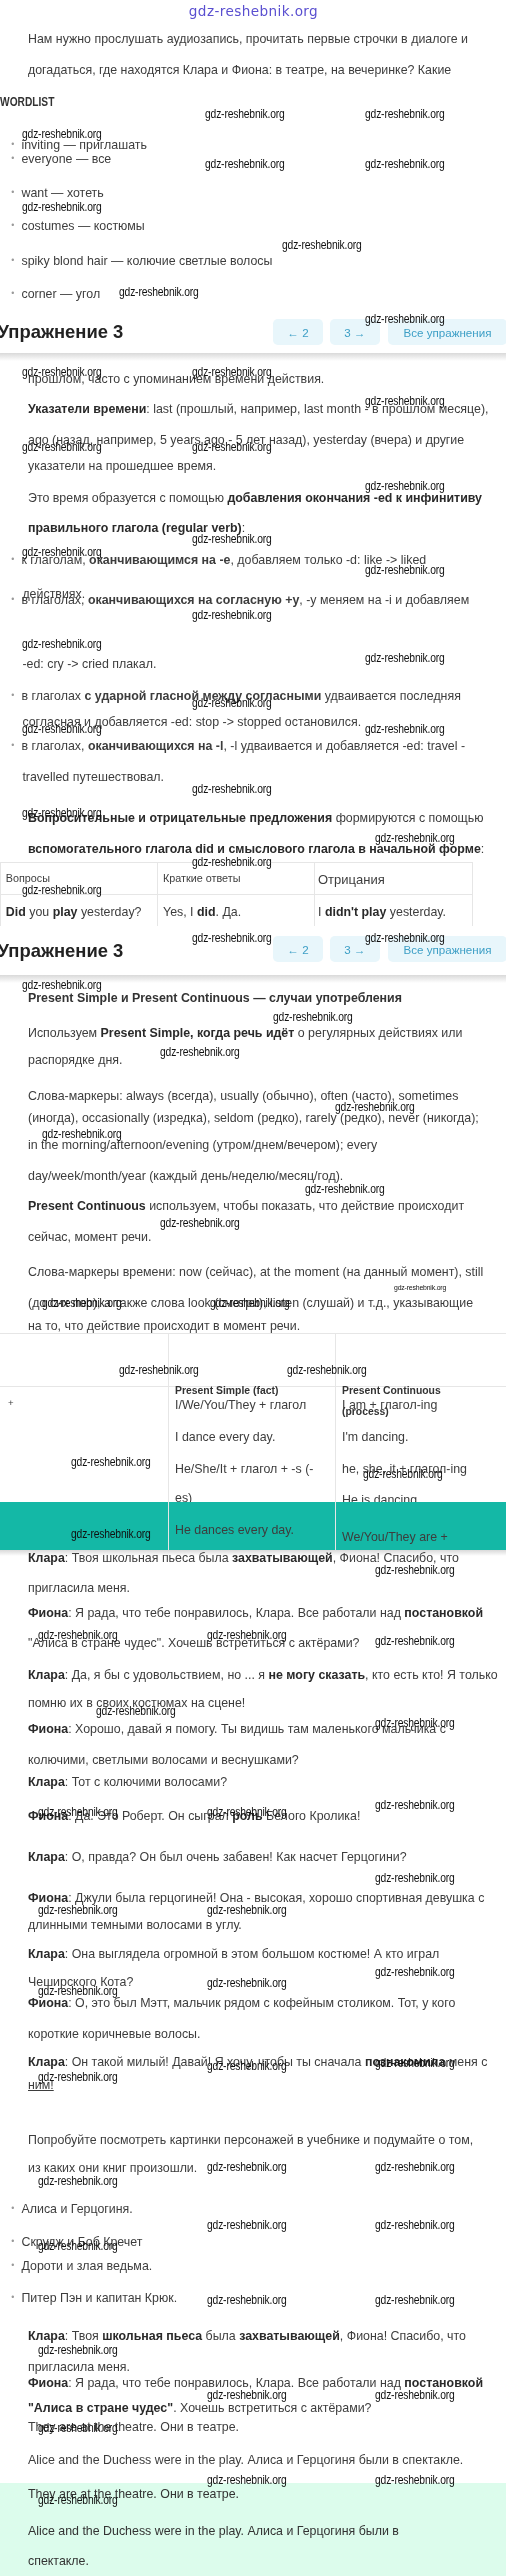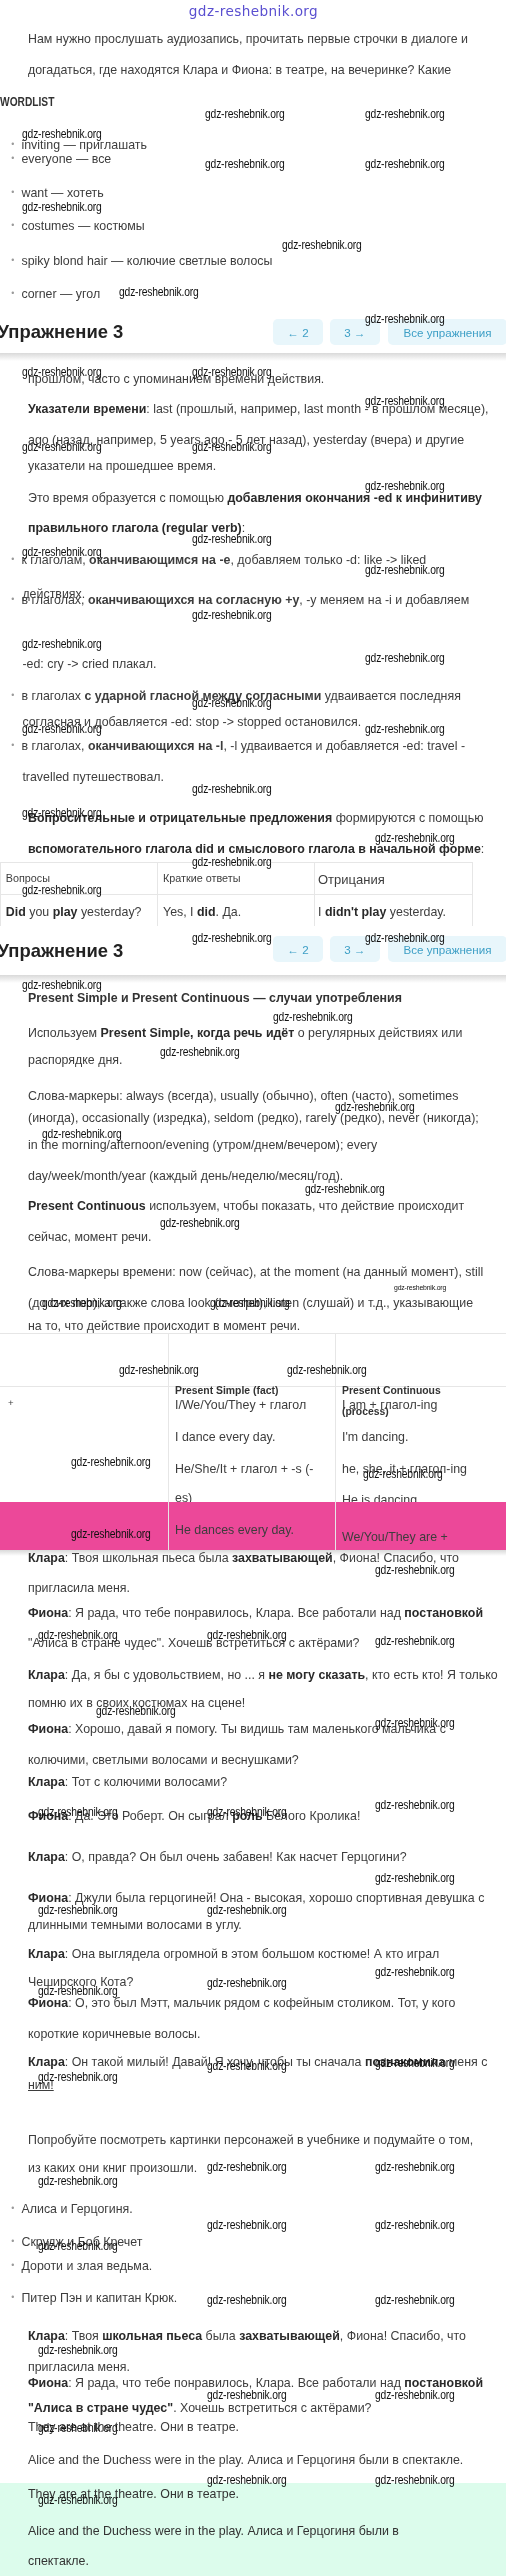--- a/index.html
+++ b/index.html
@@ -107,21 +107,21 @@
   <div class="cell" style="left:8px;top:63px;font-size:9.6px">+</div>
   <div class="cell" style="left:175px;top:64px">I/We/You/They + глагол</div>
   <div class="cell" style="left:175px;top:96px">I dance every day.</div>
   <div class="cell" style="left:175px;top:128px">He/She/It + глагол + -s (-</div>
   <div class="cell" style="left:175px;top:157px">es)</div>
   <div class="cell" style="left:342px;top:64px">I am + глагол-ing</div>
   <div class="cell" style="left:342px;top:96px">I'm dancing.</div>
   <div class="cell" style="left:342px;top:128px">he, she, it + глагол-ing</div>
   <div class="cell" style="left:342px;top:159px">He is dancing.</div>
 </div>
-<div class="abs" style="left:0;top:1502px;width:507px;height:48px;background:#ec4899;overflow:hidden">
+<div class="abs" style="left:0;top:1502px;width:507px;height:48px;background:#14b8a6;overflow:hidden">
   <div class="abs" style="left:168px;top:0;width:0.8px;height:48px;background:#e6e6e6"></div>
   <div class="abs" style="left:335px;top:0;width:0.8px;height:48px;background:#e6e6e6"></div>
   <div class="cell" style="left:175px;top:21px">He dances every day.</div>
   <div class="cell" style="left:342px;top:28px">We/You/They are +</div>
 </div>
 <div class="shadowbar" style="top:1550px;height:6.4px"></div>
 
 <div id="dialogue-host">
     <div class="line" style="top: 1551px;"><b>Клара</b><span>: Твоя школьная пьеса была </span><b>захватывающей</b><span>, Фиона! Спасибо, что</span></div>
     <div class="line" style="top: 1581px;"><span>пригласила меня.</span></div>

